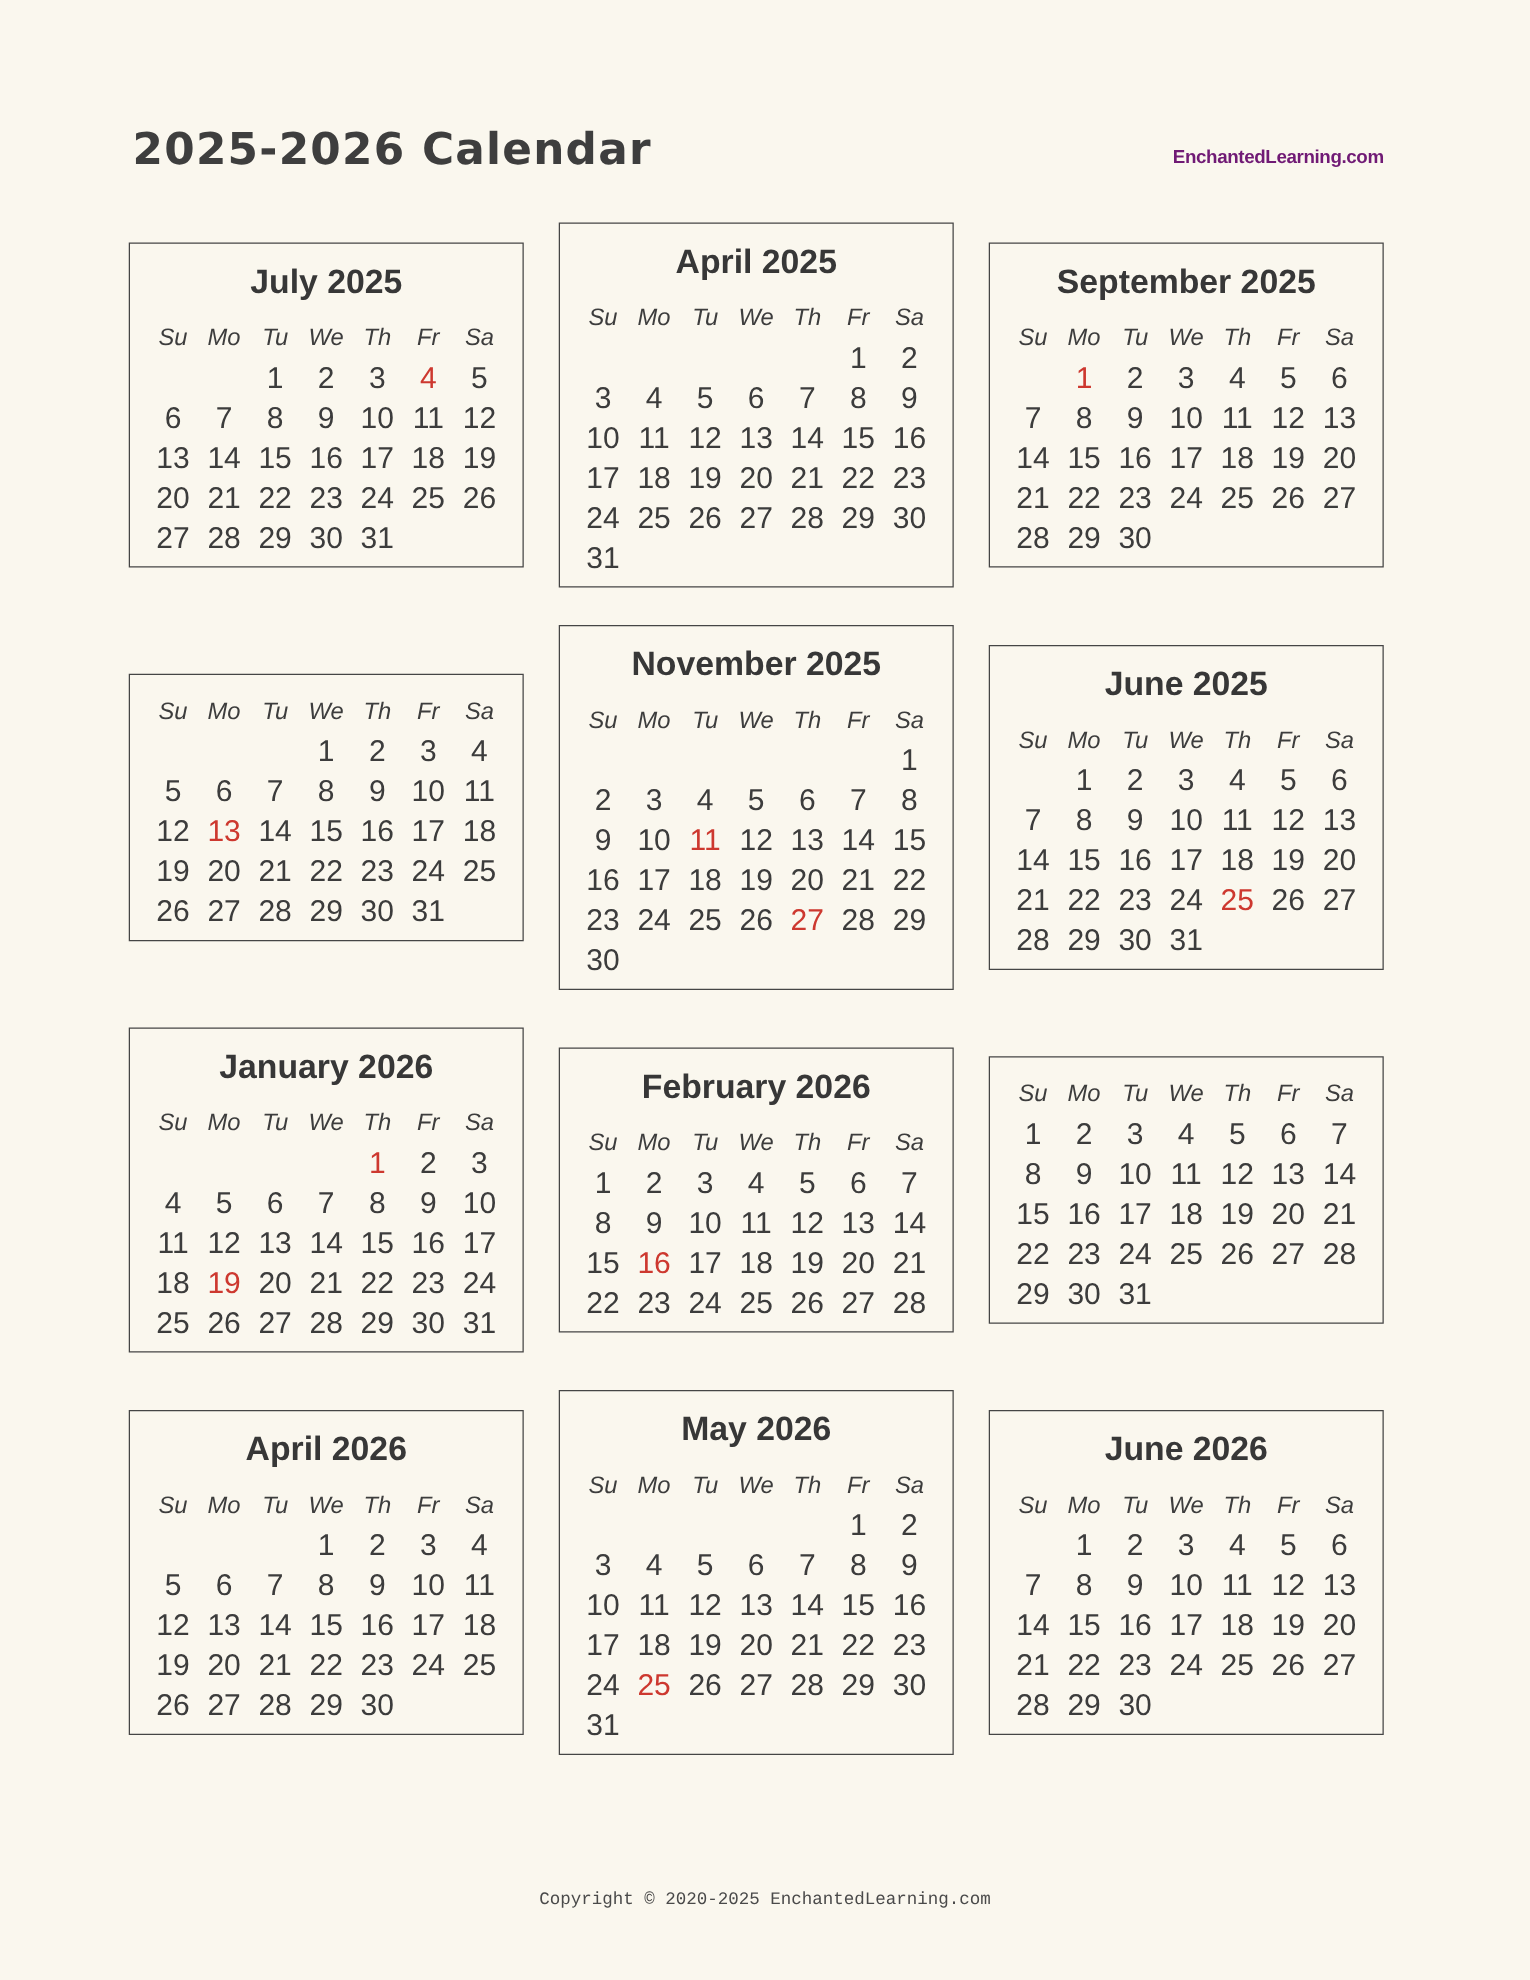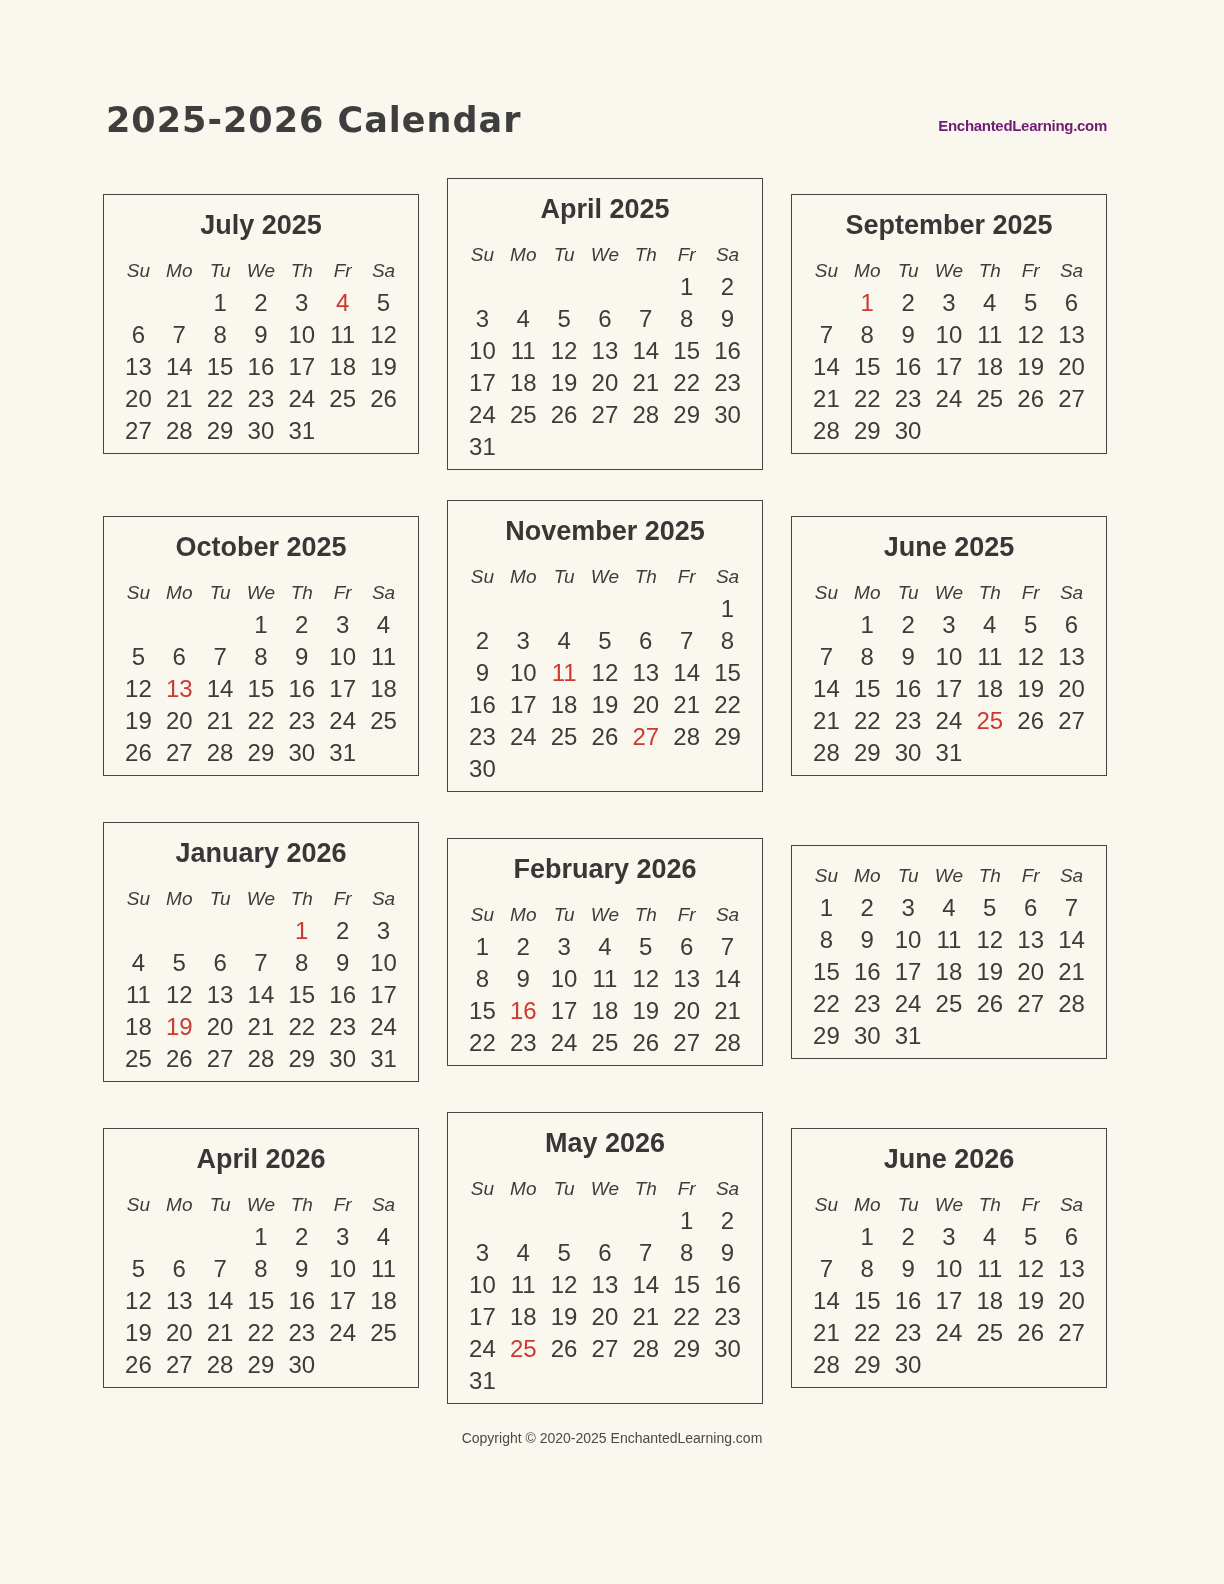--- a/index.html
+++ b/index.html
@@ -91,24 +91,24 @@
     vertical-align: middle;
     padding: 0;
   }
   table.month-table td.holiday {
     color: #cd382f;
   }
   
   .copyright {
     position: absolute;
     left: 0;
-    top: 1430px;
+    top: 1512px;
     width: 100%;
     text-align: center;
-    font-family: Liberation Sans, sans-serif;
+    font-family: Liberation Mono, monospace;
     font-size: 14px;
     color: #4a4a4a;
   }
 </style>
 </head>
 <body>
 
 <div class="page">
   <div class="site-name">EnchantedLearning.com</div>
   <h1 class="page-title">2025-2026 Calendar</h1>
@@ -309,21 +309,20 @@
                 <td></td>
                 <td></td>
                 <td></td>
               </tr>
             </tbody>
           </table>
         </section>
       </div>
       <div class="months-row">
         <section class="month">
-          <h2 class="month-title">October 2025</h2>
           <table class="month-table">
             <thead>
               <tr>
                 <th>Su</th>
                 <th>Mo</th>
                 <th>Tu</th>
                 <th>We</th>
                 <th>Th</th>
                 <th>Fr</th>
                 <th>Sa</th>

